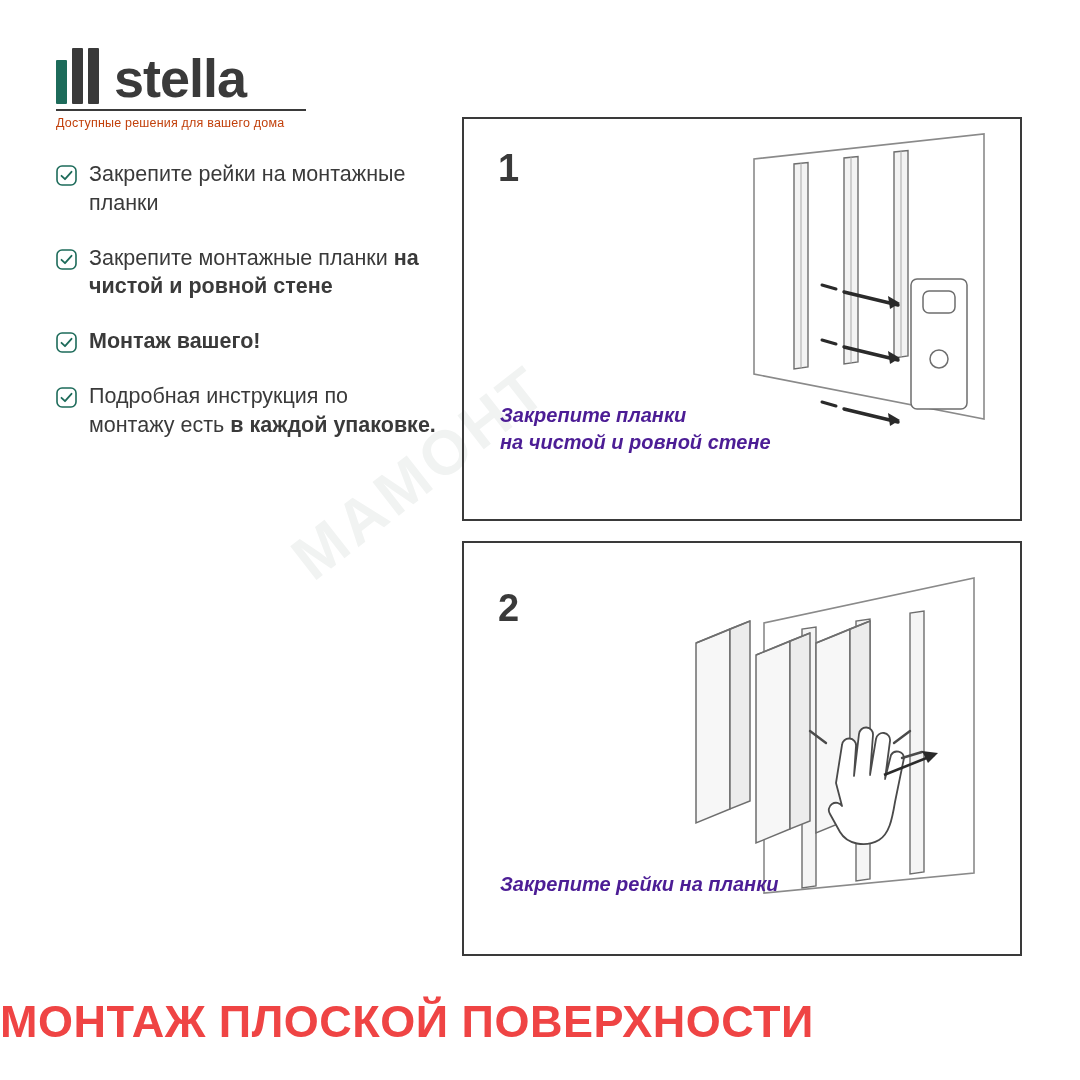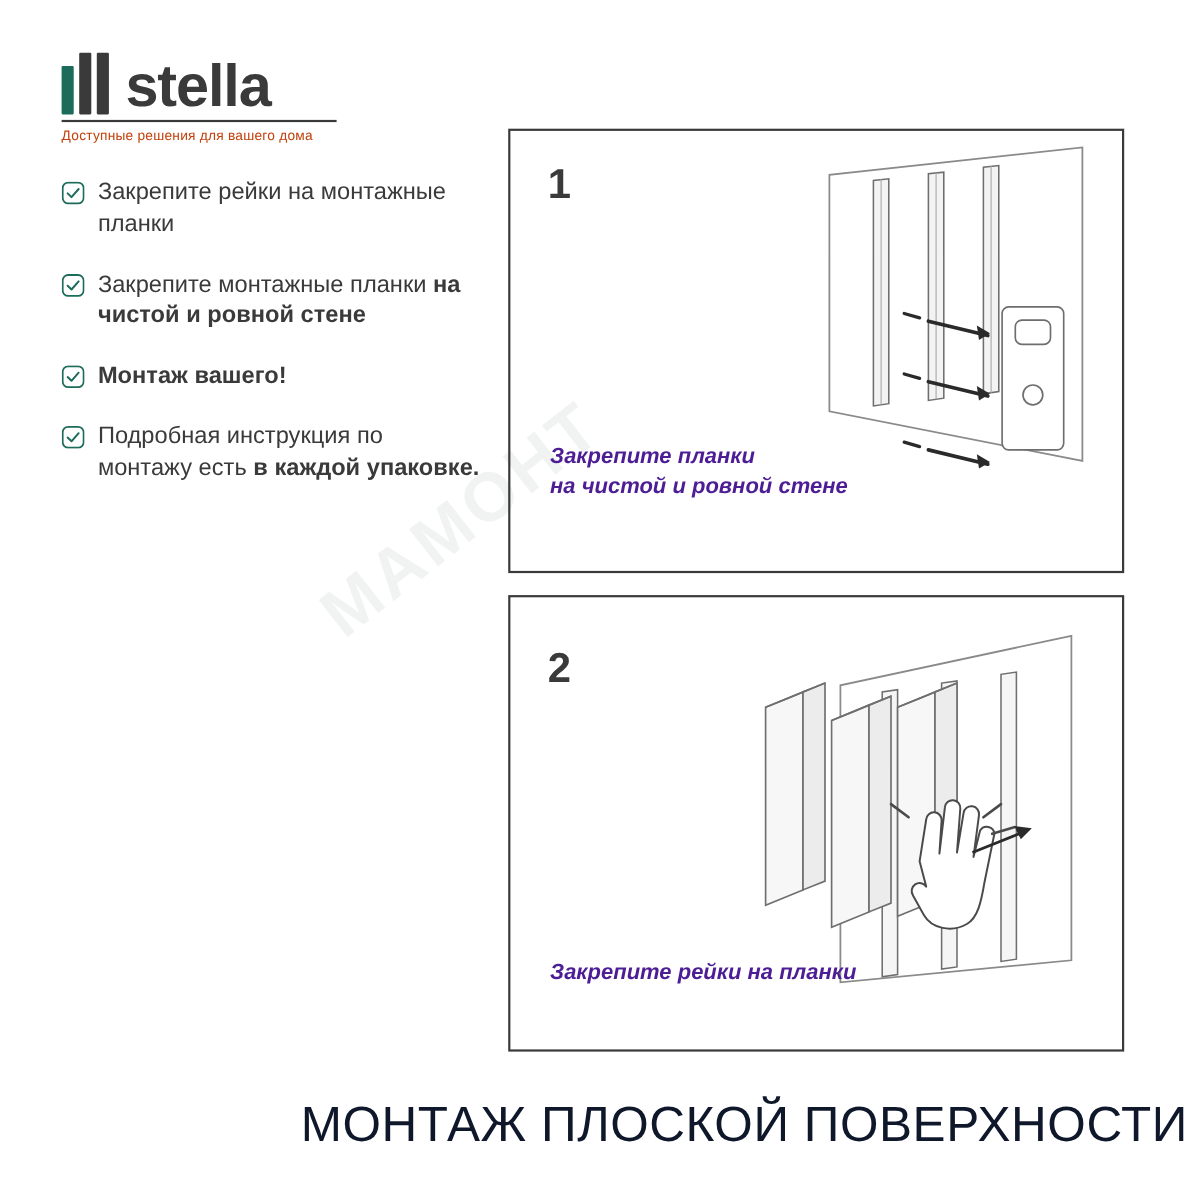--- a/index.html
+++ b/index.html
@@ -152,24 +152,24 @@
     height: 100%;
     pointer-events: none;
   }
 
   
   .footer-title {
     position: absolute;
     left: 0;
     right: 0;
     bottom: 32px;
-    text-align: right;
+    text-align: left;
     font-size: 45px;
-    font-weight: normal;
-    color: #0f172a;
+    font-weight: bold;
+    color: #ef4444;
     letter-spacing: 0.5px;
     z-index: 10;
   }
 </style>
 </head>
 <body>
 
 <div class="page">
 
   <div class="watermark">МАМОНТ</div>

